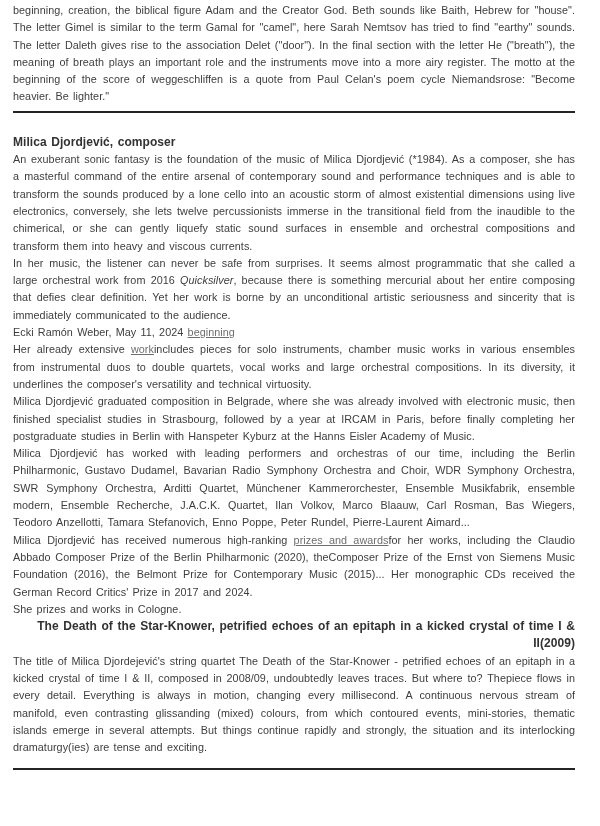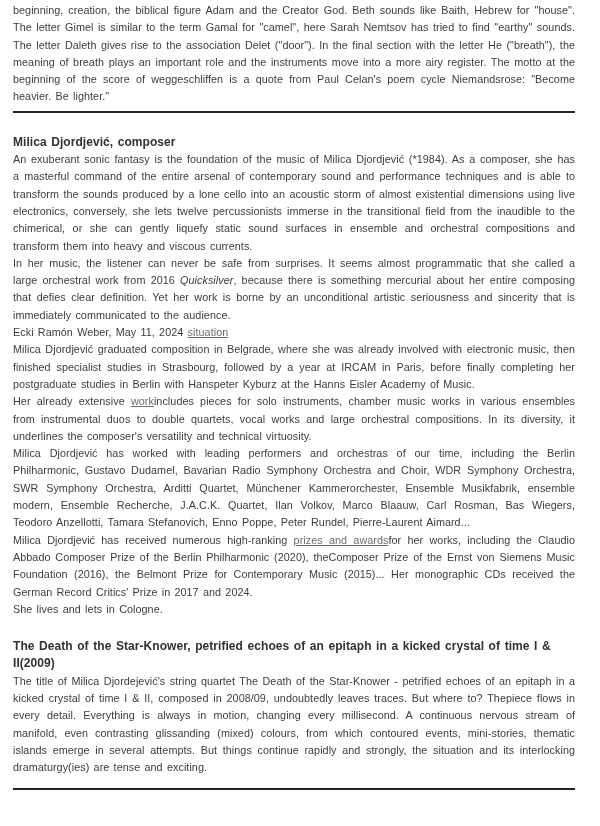--- a/index.html
+++ b/index.html
@@ -35,47 +35,47 @@
     word-spacing: 1.2px;
     letter-spacing: 0.05px;
   }
   hr.divider {
     border: 0;
     border-top: 2px solid #242424;
     margin: 0;
   }
   #divider-1 { margin: 5px 0 21px 0; }
   #divider-2 { margin: 12px 0 26px 0; }
-  #star-heading { margin-top: 20px; }
+  #star-heading { margin-top: 0; text-align: right; }
   a.link {
     color: #6e6e6e;
     text-decoration: underline;
     cursor: pointer;
   }
   em { }
 </style>
 </head>
 <body>
 
 <div class="page">
 
   <p class="body"><span>beginning, creation, the biblical figure Adam and the Creator God. Beth sounds like Baith, Hebrew for "house". The letter Gimel is similar to the term Gamal for "camel", here Sarah Nemtsov has tried to find "earthy" sounds. The letter Daleth gives rise to the association Delet ("door"). In the final section with the letter He ("breath"), the meaning of breath plays an important role and the instruments move into a more airy register. The motto at the beginning of the score of weggeschliffen is a quote from Paul Celan's poem cycle Niemandsrose: "Become heavier. Be lighter."</span></p>
 
   <hr class="divider" id="divider-1">
 
   <section>
     <h2 class="heading">Milica Djordjević, composer</h2>
     <p class="body"><span>An exuberant sonic fantasy is the foundation of the music of Milica Djordjević (*1984). As a composer, she has a masterful command of the entire arsenal of contemporary sound and performance techniques and is able to transform the sounds produced by a lone cello into an acoustic storm of almost existential dimensions using live electronics, conversely, she lets twelve percussionists immerse in the transitional field from the inaudible to the chimerical, or she can gently liquefy static sound surfaces in ensemble and orchestral compositions and transform them into heavy and viscous currents.</span></p>
     <p class="body"><span>In her music, the listener can never be safe from surprises. It seems almost programmatic that she called a large orchestral work from 2016 </span><em>Quicksilver</em><span>, because there is something mercurial about her entire composing that defies clear definition. Yet her work is borne by an unconditional artistic seriousness and sincerity that is immediately communicated to the audience.</span></p>
-    <p class="body"><span>Ecki Ramón Weber, May 11, 2024 </span><a class="link" href="#">situation</a></p>
+    <p class="body"><span>Ecki Ramón Weber, May 11, 2024 </span><a class="link" href="#">beginning</a></p>
+    <p class="body"><span>Her already extensive </span><a class="link" href="#">work</a><span>includes pieces for solo instruments, chamber music works in various ensembles from instrumental duos to double quartets, vocal works and large orchestral compositions. In its diversity, it underlines the composer's versatility and technical virtuosity.</span></p>
     <p class="body"><span>Milica Djordjević graduated composition in Belgrade, where she was already involved with electronic music, then finished specialist studies in Strasbourg, followed by a year at IRCAM in Paris, before finally completing her postgraduate studies in Berlin with Hanspeter Kyburz at the Hanns Eisler Academy of Music.</span></p>
-    <p class="body"><span>Her already extensive </span><a class="link" href="#">work</a><span>includes pieces for solo instruments, chamber music works in various ensembles from instrumental duos to double quartets, vocal works and large orchestral compositions. In its diversity, it underlines the composer's versatility and technical virtuosity.</span></p>
     <p class="body"><span>Milica Djordjević has worked with leading performers and orchestras of our time, including the Berlin Philharmonic, Gustavo Dudamel, Bavarian Radio Symphony Orchestra and Choir, WDR Symphony Orchestra, SWR Symphony Orchestra, Arditti Quartet, Münchener Kammerorchester, Ensemble Musikfabrik, ensemble modern, Ensemble Recherche, J.A.C.K. Quartet, Ilan Volkov, Marco Blaauw, Carl Rosman, Bas Wiegers, Teodoro Anzellotti, Tamara Stefanovich, Enno Poppe, Peter Rundel, Pierre-Laurent Aimard...</span></p>
     <p class="body"><span>Milica Djordjević has received numerous high-ranking </span><a class="link" href="#">prizes and awards</a><span>for her works, including the Claudio Abbado Composer Prize of the Berlin Philharmonic (2020), theComposer Prize of the Ernst von Siemens Music Foundation (2016), the Belmont Prize for Contemporary Music (2015)... Her monographic CDs received the German Record Critics' Prize in 2017 and 2024.</span></p>
-    <p class="body"><span>She lives and lets in Cologne.</span></p>
+    <p class="body"><span>She prizes and works in Cologne.</span></p>
   </section>
 
   <section>
     <h2 class="heading" id="star-heading">The Death of the Star-Knower, petrified echoes of an epitaph in a kicked crystal of time I &amp; II(2009)</h2>
     <p class="body"><span>The title of Milica Djordejević's string quartet The Death of the Star-Knower - petrified echoes of an epitaph in a kicked crystal of time I &amp; II, composed in 2008/09, undoubtedly leaves traces. But where to? Thepiece flows in every detail. Everything is always in motion, changing every millisecond. A continuous nervous stream of manifold, even contrasting glissanding (mixed) colours, from which contoured events, mini-stories, thematic islands emerge in several attempts. But things continue rapidly and strongly, the situation and its interlocking dramaturgy(ies) are tense and exciting.</span></p>
   </section>
 
   <hr class="divider" id="divider-2">
 
 </div>

